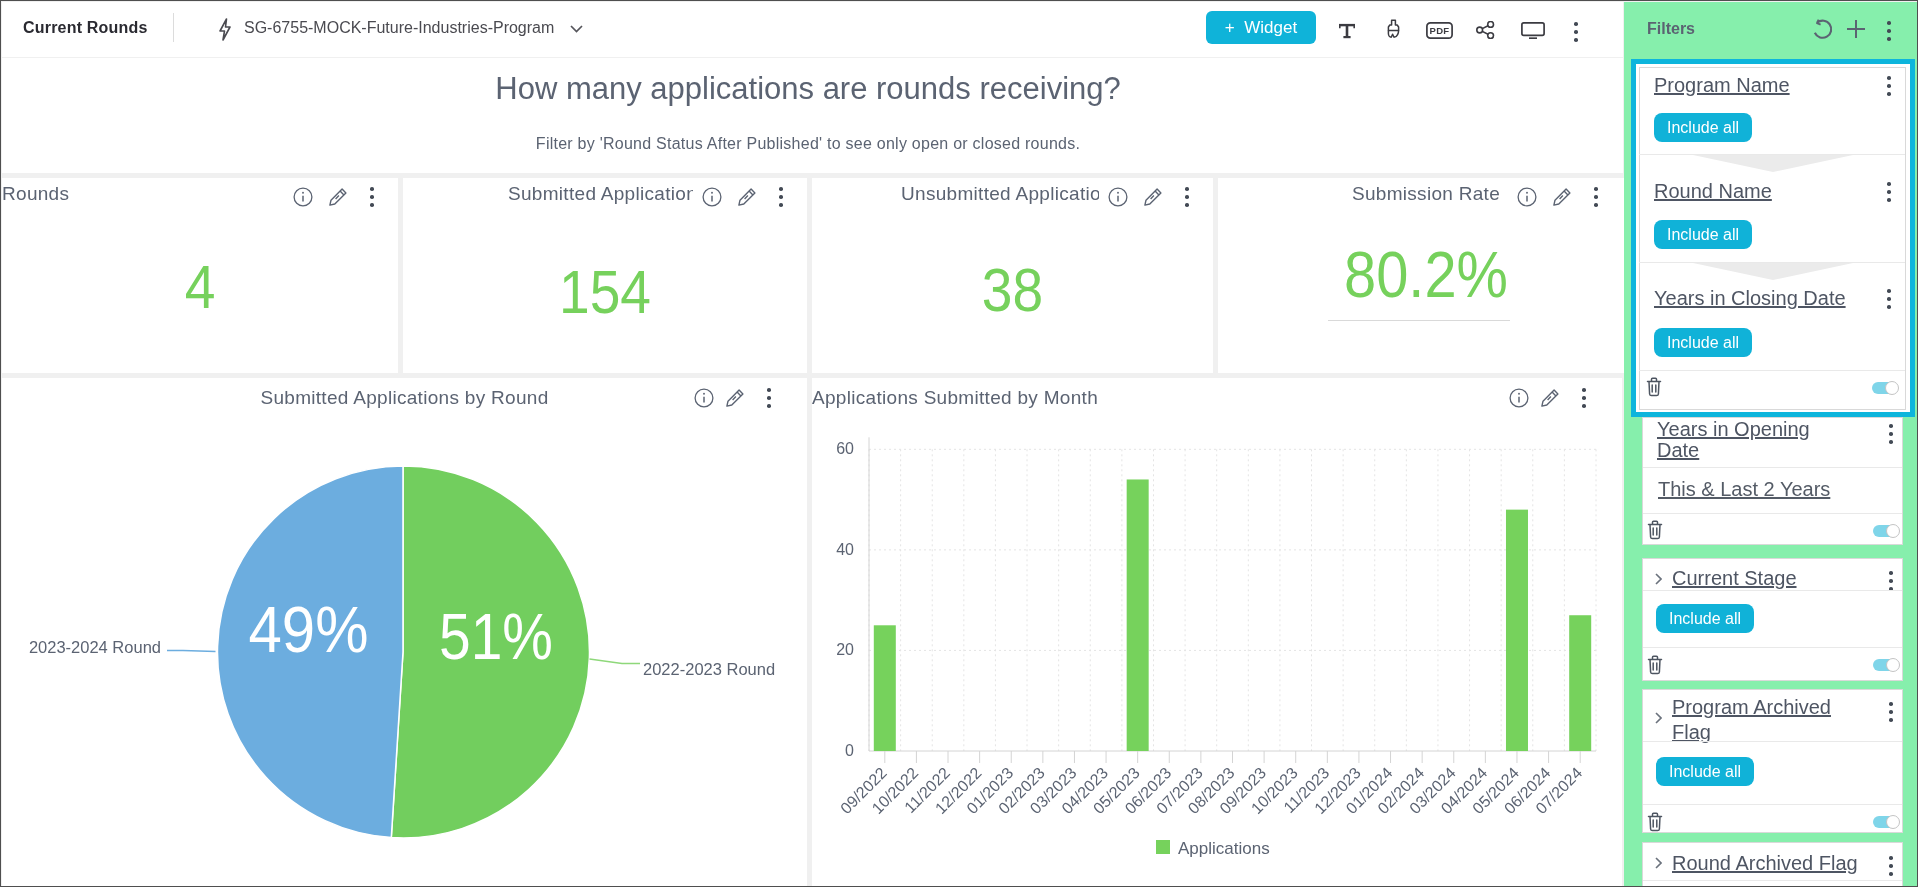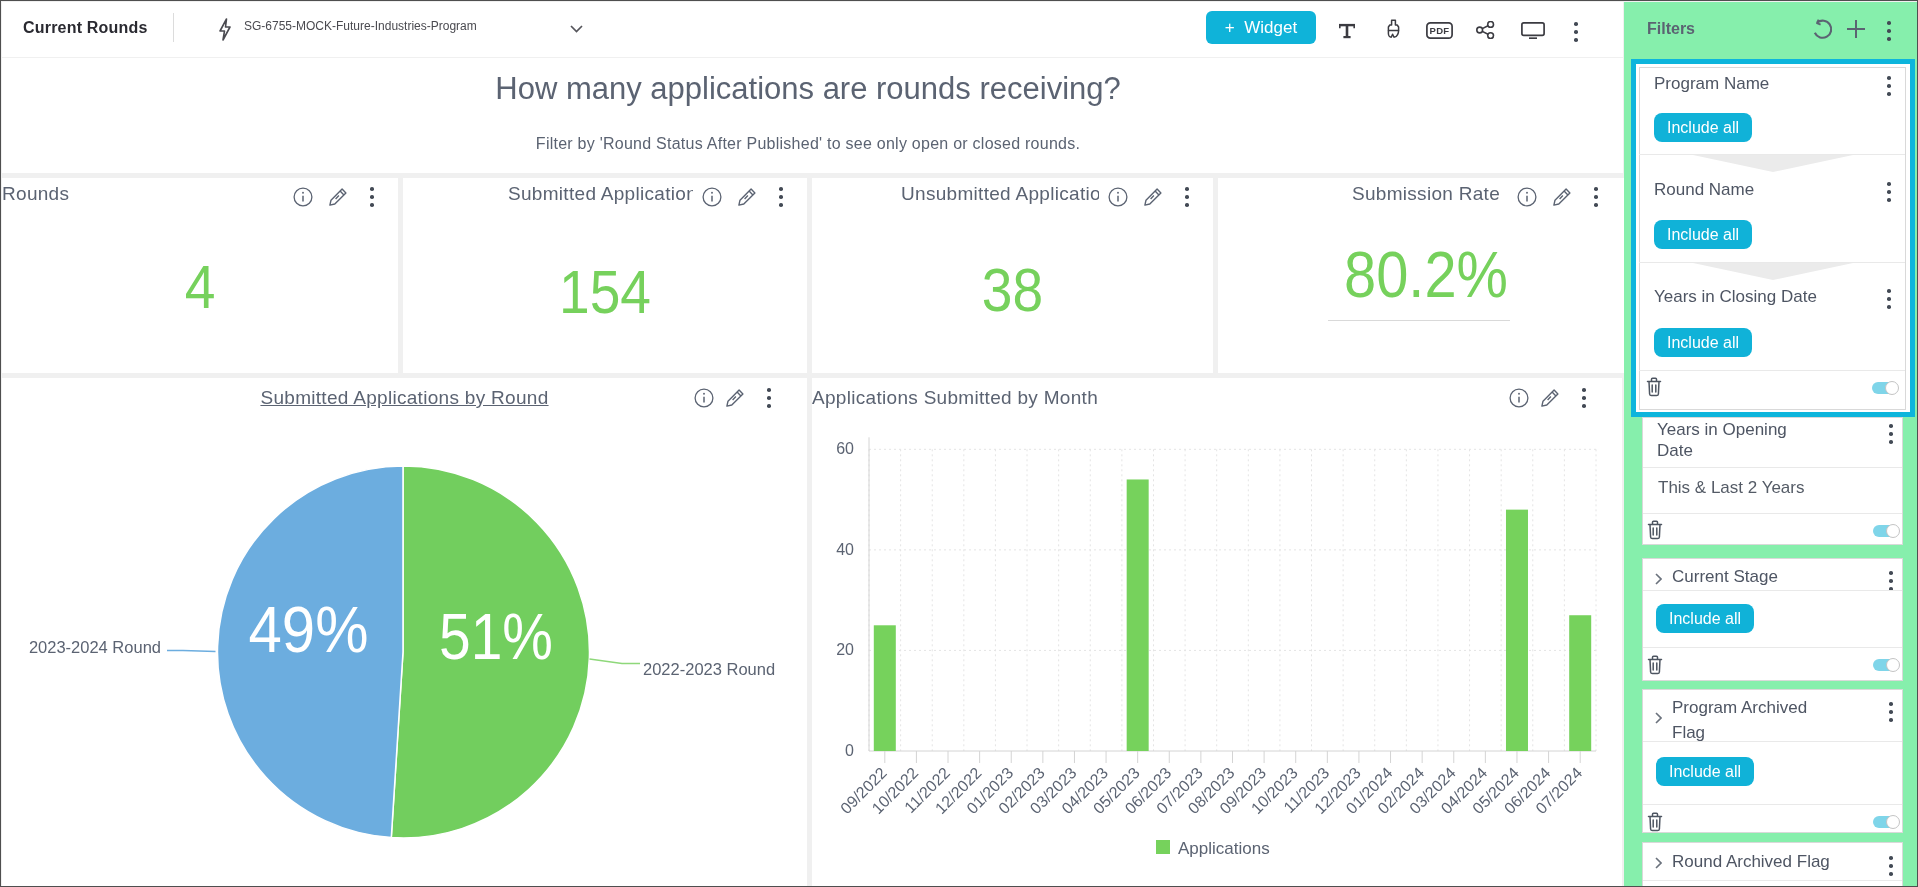--- a/index.html
+++ b/index.html
@@ -3,37 +3,37 @@
 <meta charset="utf-8">
 <style>
   * { margin:0; padding:0; box-sizing:border-box; }
   html,body { width:1918px; height:887px; }
   body { font-family:"Liberation Sans", sans-serif; background:#f0f0f0; position:relative; overflow:hidden; }
   .page { position:absolute; left:0; top:0; width:1918px; height:887px; border:1px solid #4f4f4f; background:#f0f0f0; overflow:hidden; }
   
   .topbar { position:absolute; left:1px; top:1px; width:1621px; height:55px; background:#fff; }
   .tb-title { position:absolute; left:21px; top:17px; font-size:16px; font-weight:bold; color:#2a2a31; letter-spacing:0.2px;}
   .tb-divider { position:absolute; left:171px; top:11px; width:1px; height:29px; background:#dcdcdc; }
-  .tb-name { position:absolute; left:242px; top:17px; font-size:12px; color:#4a4a50; }
+  .tb-name { position:absolute; left:242px; top:17px; font-size:16px; color:#4a4a50; }
   .widget-btn { position:absolute; left:1204px; top:9px; width:110px; height:33px; background:#0fb3d9; border-radius:6px; color:#fff; font-size:17px; text-align:center; line-height:33px; }
   .icon { position:absolute; }
   
   .titleband { position:absolute; left:1px; top:57px; width:1621px; height:115px; background:#fff; }
   .h1 { position:absolute; top:13px; left:-9px; right:0; text-align:center; font-size:31px; color:#5b6372; }
   .sub { position:absolute; top:77px; left:-9px; right:0; text-align:center; font-size:16px; color:#5b6372; letter-spacing:0.25px; }
   
   .card { position:absolute; background:#fff; }
   .wtitle { font-size:19px; color:#5b6372; white-space:nowrap; letter-spacing:0.3px; }
   .kpival { position:absolute; width:100%; text-align:center; color:#76d15c; font-size:62px; transform:scaleX(0.89); line-height:1; }
   
   .sidebar { position:absolute; left:1623px; top:1px; width:294px; height:885px; background:#86efac; }
   .sb-title { position:absolute; left:23px; top:18px; font-size:16px; font-weight:bold; color:#5b6372; }
   .fgroup { position:absolute; left:7px; top:57px; width:284px; height:358px; border:5px solid #0db5dc; background:#fff; padding:2px; }
   .fcard { position:absolute; left:17px; background:#fff; border:1px solid #d9d9d9; width:261px; }
-  .ftitle { font-size:17px; color:#4e5563; }
+  .ftitle { font-size:20px; color:#4e5563;text-decoration:underline; }
   .inc-btn { display:inline-block; background:#10b2d8; color:#fff; font-size:16px; border-radius:8px; padding:4px 13px; height:29px; line-height:21px; }
   .fsep { position:absolute; left:0; width:100%; height:1px; background:#e9e9e9; }
   .arrow-sep { position:absolute; left:50%; transform:translateX(-50%); width:0; height:0; border-left:80px solid transparent; border-right:80px solid transparent; border-top:17px solid #ebebeb; }
   .kebab { position:absolute; width:4px; }
   .kebab span { display:block; width:3.6px; height:3.6px; border-radius:50%; background:#434a55; margin-bottom:4.6px; }
   .toggle { position:absolute; width:26px; height:12px; background:#7fd5e9; border-radius:6px; }
   .toggle i { position:absolute; right:-1px; top:-1px; width:14px; height:14px; background:#fff; border:1px solid #c4c4c4; border-radius:50%; }
 </style>
 </head>
 <body>
@@ -179,21 +179,21 @@
       <svg style="position:absolute;left:723px;top:10px" width="20" height="20" viewBox="0 0 20 20">
         <path d="M14.1 2.1 L17.9 5.9 L6.8 17 L1.9 18.1 L3 13.2 Z" fill="none" stroke="#5b6372" stroke-width="1.4" stroke-linejoin="round"></path>
         <path d="M12.1 4.1 L15.9 7.9" stroke="#5b6372" stroke-width="1.4"></path>
         <path d="M7.6 11.9 L10.9 8.6" stroke="#5b6372" stroke-width="1.4"></path>
       </svg>
       <div class="kebab" style="left:765px;top:10px">
         <span></span>
         <span></span>
         <span></span>
       </div>
-    <div class="wtitle" style="position:absolute;left:0;right:0;top:9px;text-align:center;text-decoration:underline;">Submitted Applications by Round</div>
+    <div class="wtitle" style="position:absolute;left:0;right:0;top:9px;text-align:center;">Submitted Applications by Round</div>
     <svg style="position:absolute;left:0;top:0;" width="805" height="509" viewBox="0 0 805 509">
       <path d="M 401 274 L 401 88 A 186 186 0 1 1 389.3 459.6 Z" fill="#72ce5e" stroke="#fff" stroke-width="1.5"></path>
       <path d="M 401 274 L 389.3 459.6 A 186 186 0 0 1 401 88 Z" fill="#6caddf" stroke="#fff" stroke-width="1.5"></path>
       <text x="306.5" y="274" font-size="64" fill="#fff" text-anchor="middle" textLength="120" lengthAdjust="spacingAndGlyphs">49%</text>
       <text x="494" y="281" font-size="64" fill="#fff" text-anchor="middle" textLength="114" lengthAdjust="spacingAndGlyphs">51%</text>
       <path d="M 213.5 273.5 L 181 272.5 L 165 272.5" fill="none" stroke="#6caddf" stroke-width="1.3"></path>
       <text x="159" y="275" font-size="16.5" fill="#5b6372" text-anchor="end">2023-2024 Round</text>
       <path d="M 587.5 281 L 620 285.5 L 638 285.5" fill="none" stroke="#8ed87a" stroke-width="1.3"></path>
       <text x="641" y="297" font-size="16.5" fill="#5b6372">2022-2023 Round</text>
     </svg>

